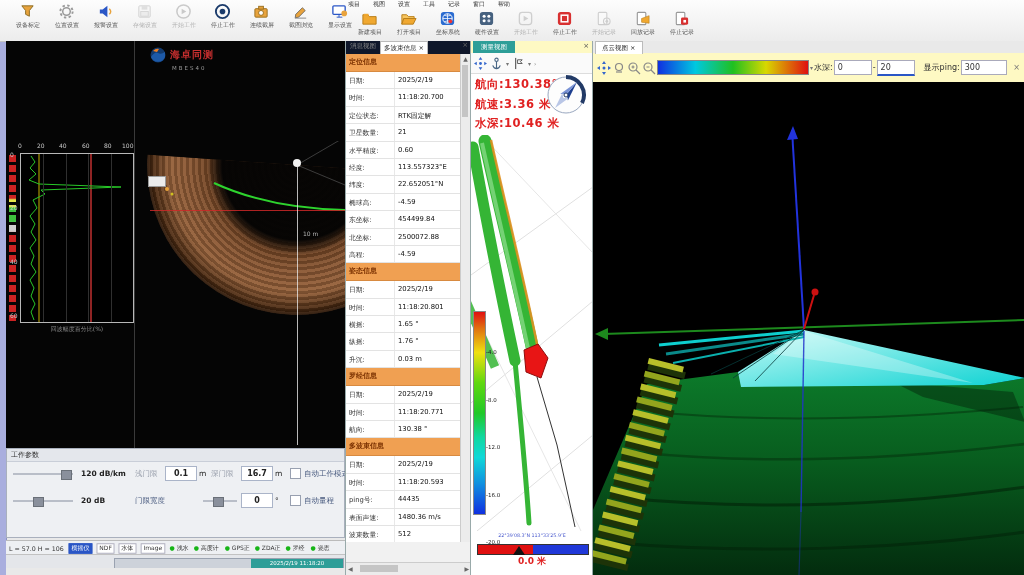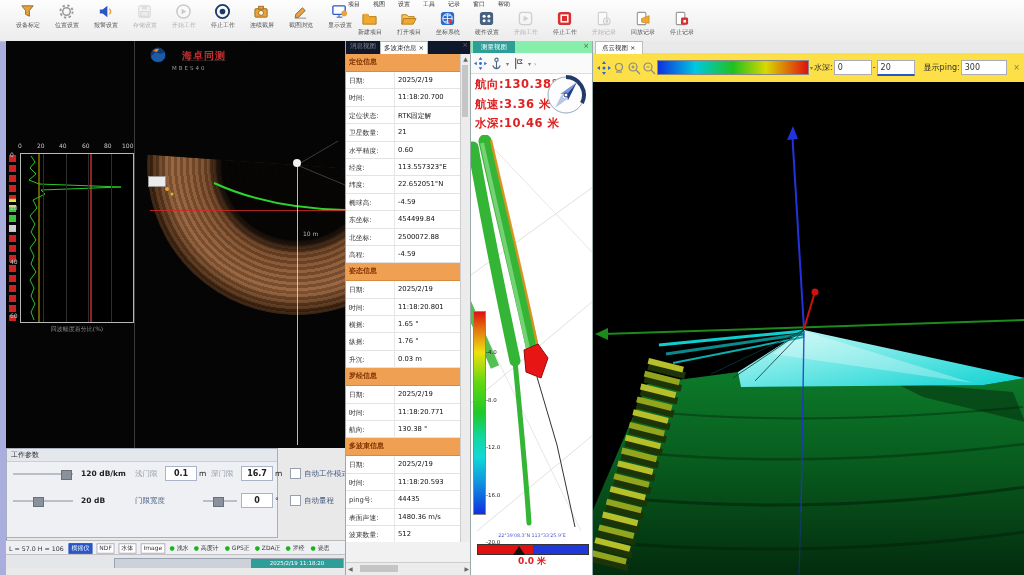--- a/index.html
+++ b/index.html
@@ -22,36 +22,36 @@
   .sonar .divider{position:absolute;left:128px;top:0;width:1px;height:407px;background:#3a3a3a;}
   .plot{position:absolute;left:14px;top:112px;width:112px;height:168px;background:#000;border:1px solid #b8b8b8;}
   .plot .grid{position:absolute;top:0;width:1px;height:100%;background:#2f2f2f;}
   .xtick{position:absolute;top:101px;font-size:6px;color:#c9c9c9;}
   .ytick{position:absolute;left:4px;font-size:6px;color:#c9c9c9;}
   .plot-cap{position:absolute;left:16px;top:284px;width:110px;text-align:center;font-size:6px;color:#8a8a8a;}
   .cstrip{position:absolute;left:3px;top:114px;width:7px;height:166px;
      background:linear-gradient(#c22 0 26%,#e4e44a 27% 31%,#3ec23e 32% 40%,#cfcfcf 41% 46%,#c22 47% 100%);
      -webkit-mask-image:repeating-linear-gradient(#000 0 7px,transparent 7px 10px);
      mask-image:repeating-linear-gradient(#000 0 7px,transparent 7px 10px);}
-  .logo{position:absolute;left:144px;top:6px;display:flex;align-items:flex-end;gap:16px;text-decoration:underline;}
+  .logo{position:absolute;left:144px;top:6px;display:flex;align-items:center;gap:4px;}
   .logo .t{font-size:10px;font-weight:bold;color:#c62f2f;letter-spacing:1px;}
   .logo-sub{position:absolute;left:166px;top:24px;font-size:5.5px;color:#9a9a9a;letter-spacing:2px;}
   .fan{position:absolute;left:141px;top:124px;width:300px;height:150px;border-radius:0 0 150px 150px;
        transform:rotate(4deg);transform-origin:50% 0;
        background:
         radial-gradient(circle 150px at 50% 0, rgba(3,3,3,.96) 0 50%, rgba(3,3,3,0) 60%),
         repeating-radial-gradient(circle 150px at 50% 0, rgba(0,0,0,.18) 0 3px, rgba(255,255,255,.05) 3px 6px),
         radial-gradient(circle 150px at 50% 0, #6b3f1f 0 55%, #8a5733 70%, #96613a 85%, #4e2d14 96%, #2a1608 100%);}
   .fan-redline{position:absolute;left:144px;top:169px;width:198px;height:1px;background:rgba(205,40,40,.85);}
   .fan-vline{position:absolute;left:291px;top:122px;width:1px;height:282px;background:rgba(230,230,230,.8);}
   .fan-head{position:absolute;left:287px;top:118px;width:8px;height:8px;border-radius:50%;background:#f2f2f2;}
   .fan-marker{position:absolute;left:142px;top:135px;width:16px;height:9px;background:#ececec;border:1px solid #9a9a9a;}
   .fan-depth{position:absolute;left:297px;top:189px;font-size:6px;color:#b5b5b5;}
   
-  .wparams{left:6px;top:448px;width:272px;height:90px;background:#eef0f3;border:1px solid #a9b0bd;box-sizing:border-box;}
+  .wparams{left:6px;top:448px;width:339px;height:90px;background:#eef0f3;border:1px solid #a9b0bd;box-sizing:border-box;}
   .wparams .hd{height:12px;line-height:12px;padding-left:4px;font-size:7px;color:#333;background:#e4e7ec;border-bottom:1px solid #c9ced8;}
   .wrow{position:absolute;left:0;width:339px;height:16px;font-size:7.5px;color:#222;}
   .slider{position:absolute;top:7px;height:2px;background:#b9bec8;width:60px;left:6px;}
   .knob{position:absolute;top:-3px;width:9px;height:8px;background:#8a909c;border:1px solid #6a7078;}
   .gain{position:absolute;left:74px;top:3px;font-weight:bold;}
   .glabel{position:absolute;top:3px;color:#9aa0ac;}
   .blabel{position:absolute;top:3px;color:#47597e;}
   .wp-input{position:absolute;top:0;height:13px;line-height:13px;background:#fff;border:1px solid #aab4c8;
             font-size:8px;font-weight:bold;text-align:center;}
   .cbrow{position:absolute;display:flex;align-items:center;gap:3px;top:2px;color:#47597e;white-space:nowrap;}
@@ -83,21 +83,21 @@
   .srow::after{content:"";position:absolute;left:48px;top:0;width:1px;height:100%;background:#e8e8e8;}
   .vscroll{position:absolute;right:0;top:13px;width:9px;height:488px;background:#ececec;border-left:1px solid #ccc;}
   .vscroll .up{position:absolute;top:0;left:0;width:9px;height:9px;font-size:6px;color:#666;text-align:center;line-height:9px;}
   .vscroll .th{position:absolute;top:11px;left:1px;width:6px;height:52px;background:#c5c5c5;}
   .hscroll{position:absolute;left:0;bottom:0;width:125px;height:12px;background:#ececec;border-top:1px solid #ccc;}
   .hscroll .lt,.hscroll .rt{position:absolute;top:2px;font-size:6px;color:#666;}
   .hscroll .lt{left:2px;} .hscroll .rt{right:2px;}
   .hscroll .th{position:absolute;left:14px;top:2px;width:38px;height:7px;background:#c5c5c5;}
   
   .npanel{left:470px;top:41px;width:122px;height:534px;background:#fff;border-left:1px solid #9aa;box-sizing:border-box;}
-  .ntab{height:12px;background:#86efac;position:relative;}
+  .ntab{height:12px;background:#fef9c3;position:relative;}
   .ntab .t{position:absolute;left:2px;top:0;height:12px;line-height:12px;padding:0 8px;background:#2e9e98;color:#fff;font-size:6.5px;}
   .ntab .x{position:absolute;right:3px;top:1px;color:#555;font-size:7px;}
   .ntools{height:20px;background:#fafafa;border-bottom:1px solid #ddd;display:flex;align-items:center;gap:3px;padding-left:3px;}
   .ntools svg{width:13px;height:13px;}
   .ntools .dd{font-size:6px;color:#777;}
   .redinfo{position:absolute;left:4px;font-size:11.5px;font-weight:bold;color:#e02121;letter-spacing:.5px;white-space:nowrap;}
   .navmap{position:absolute;left:0;top:94px;width:122px;height:396px;}
   .ncbar{position:absolute;left:2px;top:270px;width:11px;height:202px;border:1px solid #888;
      background:linear-gradient(#e01010 0%,#e07010 8%,#f0e010 20%,#60d810 35%,#20c828 50%,#10d8a0 62%,#10d8d8 72%,#1090e0 85%,#1030e0 100%);}
   .nctick{position:absolute;left:15px;font-size:5.5px;color:#222;width:30px;}
@@ -105,21 +105,21 @@
   .scalebar{position:absolute;left:6px;top:503px;width:110px;height:9px;display:flex;border:1px solid #333;}
   .scalebar .r{flex:1;background:#e01010;} .scalebar .b{flex:1;background:#2038d8;}
   .scaletri{position:absolute;left:42px;top:505px;width:0;height:0;border-left:6px solid transparent;
             border-right:6px solid transparent;border-bottom:9px solid #111;}
   .scalelabel{position:absolute;left:0;top:514px;width:122px;text-align:center;font-size:9px;font-weight:bold;color:#e02121;}
   
   .cpanel{left:592px;top:41px;width:432px;height:534px;background:#000;border-left:1px solid #9aa;box-sizing:border-box;}
   .ctab{height:12px;background:#e9e9e9;position:relative;}
   .ctab .t{position:absolute;left:2px;top:0;height:12px;line-height:12px;padding:0 6px;background:#fff;border:1px solid #bbb;
            border-bottom:none;font-size:6.5px;color:#222;}
-  .ctools{height:29px;background:#fde047;border-bottom:1px solid #ccc;display:flex;align-items:center;gap:1px;padding-left:4px;font-size:8px;color:#333;}
+  .ctools{height:29px;background:#fef9c3;border-bottom:1px solid #ccc;display:flex;align-items:center;gap:1px;padding-left:4px;font-size:8px;color:#333;}
   .ctools svg{width:14px;height:14px;}
   .gradbar{width:150px;height:13px;border:1px solid #888;
      background:linear-gradient(90deg,#1030e0,#00c8e0 25%,#20c020 50%,#d8d800 72%,#e01010 100%);}
   .tb-input{height:13px;line-height:13px;background:#fff;border:1px solid #aab;padding:0 3px;min-width:30px;font-size:8px;}
   .tb-input.focus{border-bottom:2px solid #2a56c6;}
   .ctools .x{margin-left:auto;margin-right:4px;color:#777;}
   .scene{position:absolute;left:0;top:41px;width:432px;height:493px;background:#000;}
 </style>
 </head>
 <body>

